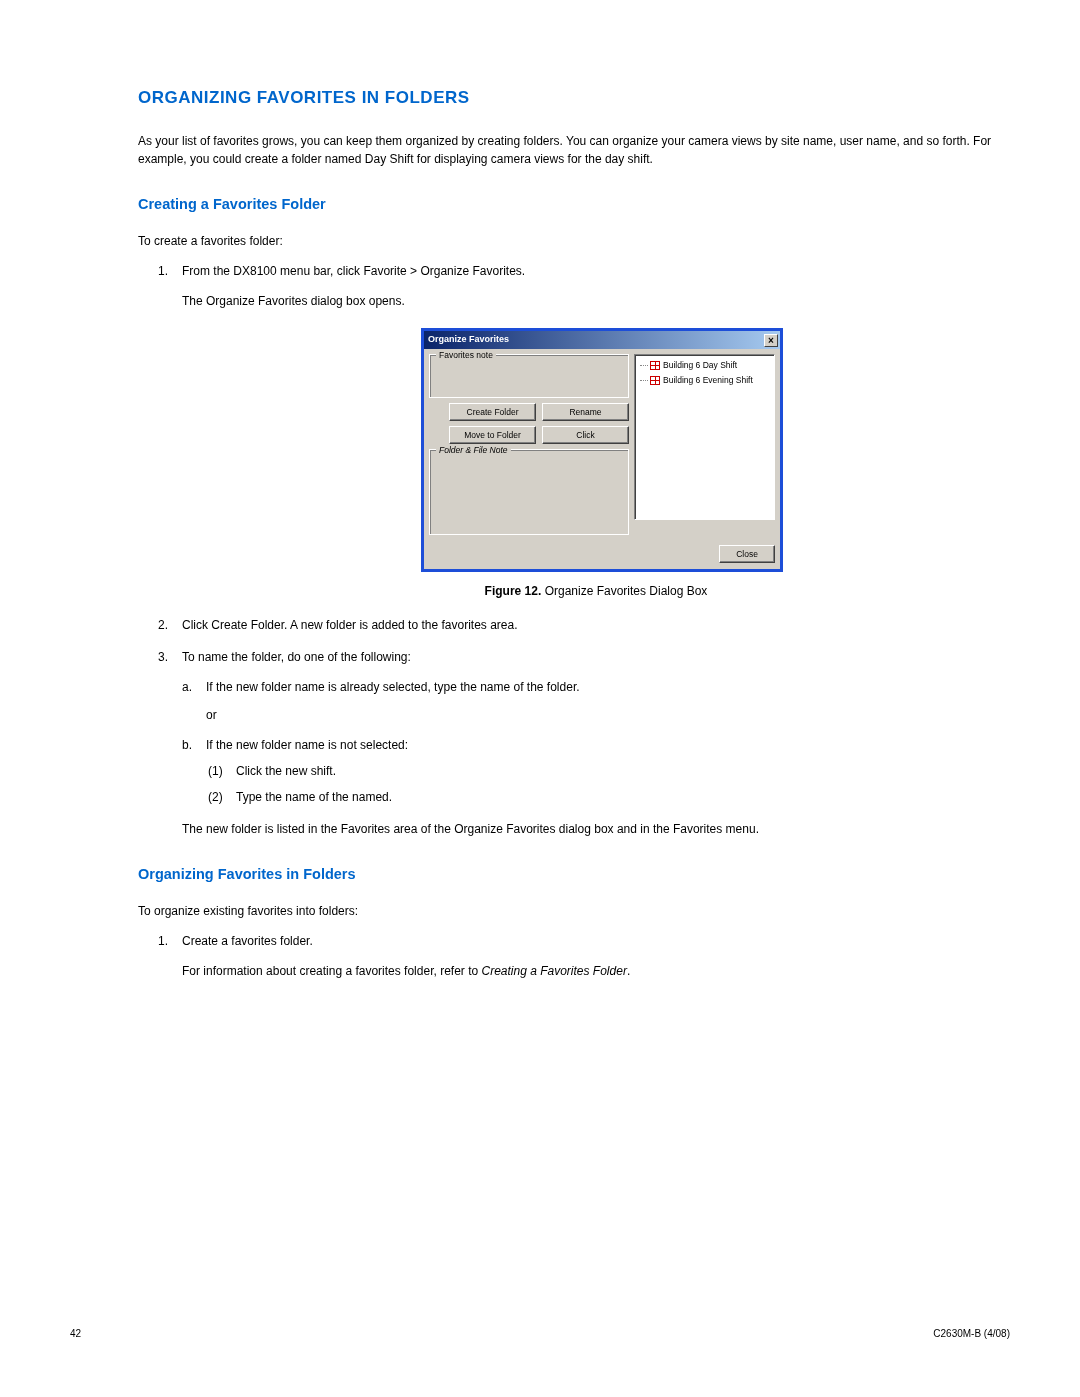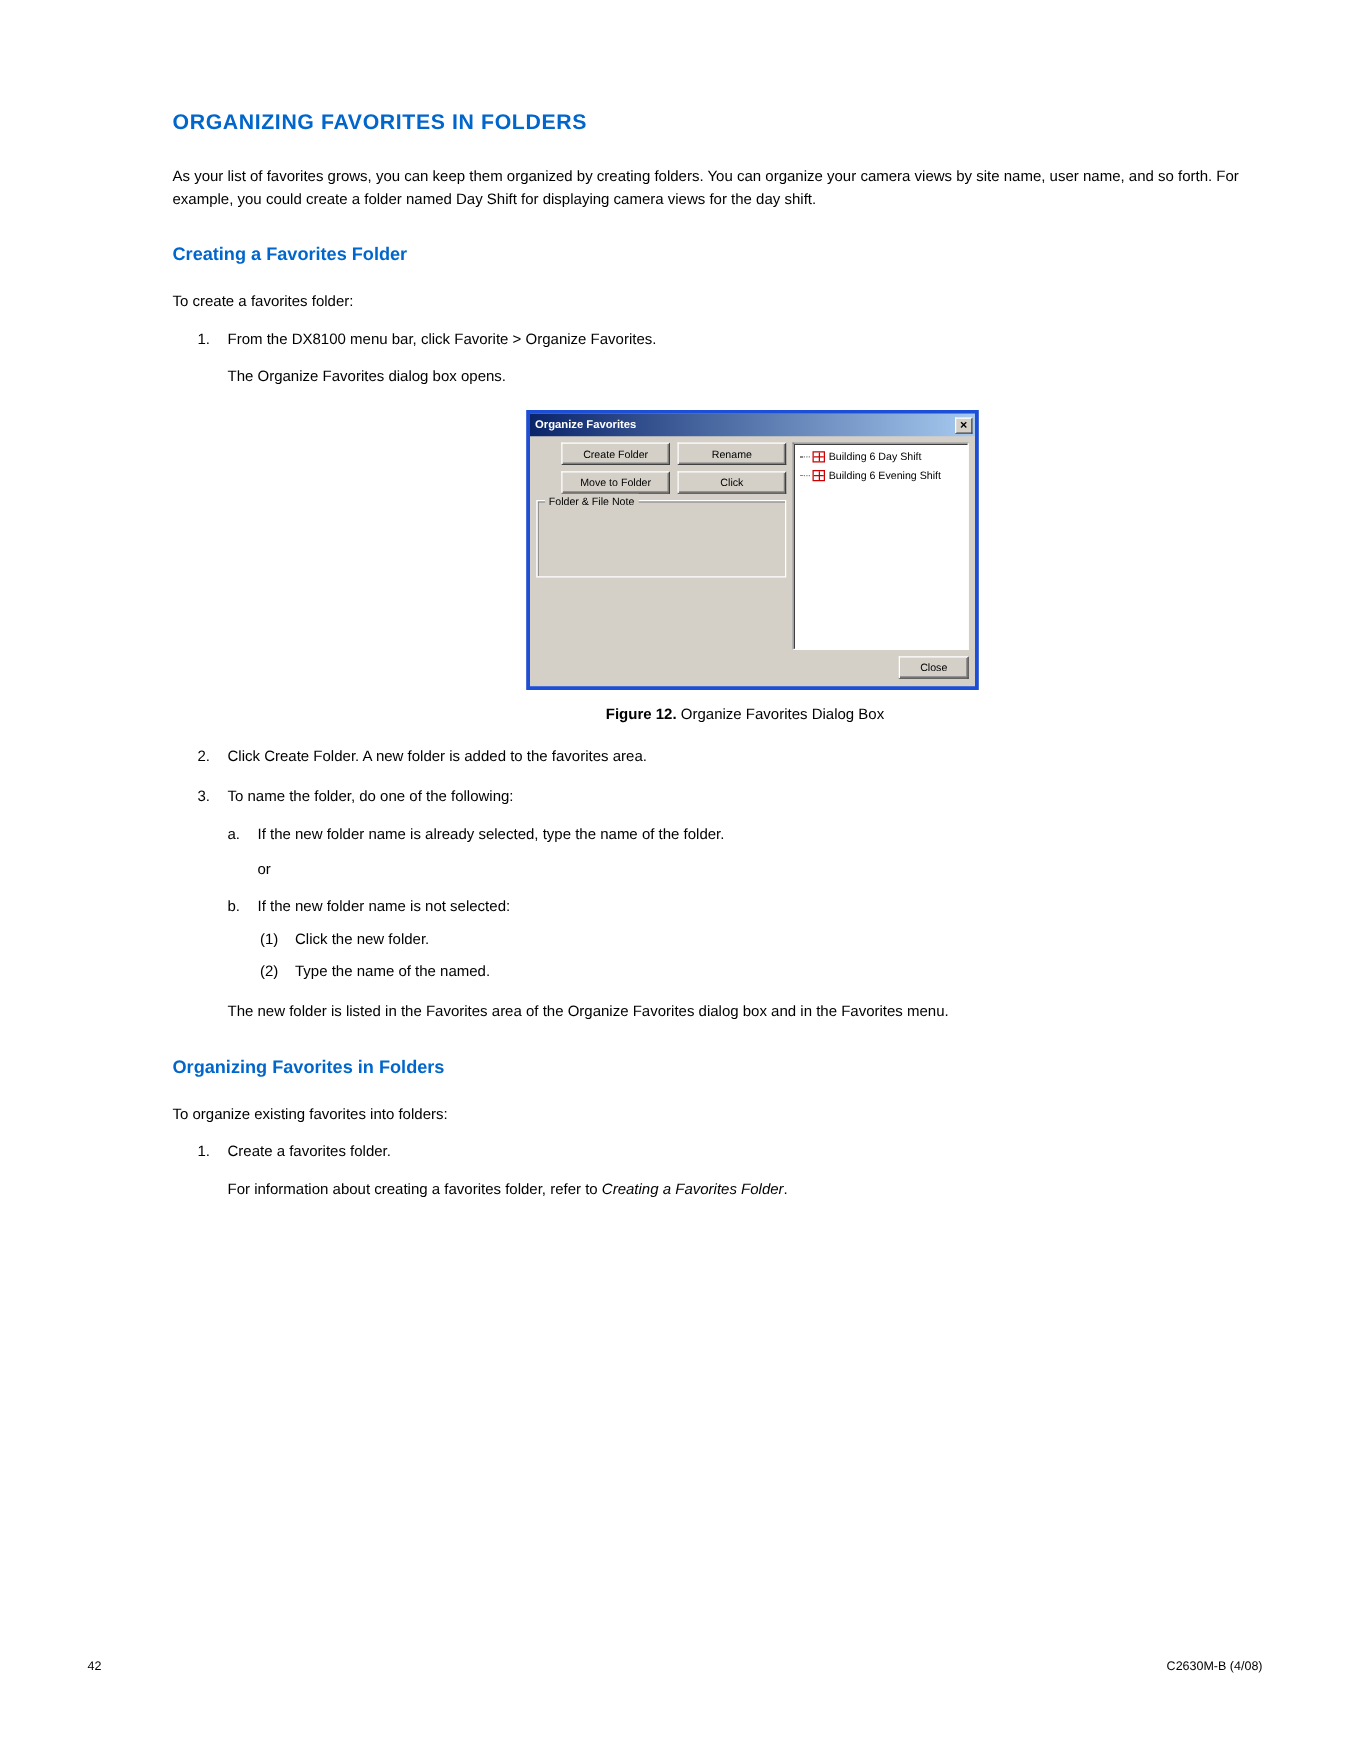--- a/index.html
+++ b/index.html
@@ -224,21 +224,22 @@
   }
   .dialog-footer .win-button {
     display: inline-block;
     width: 56px;
     flex: none;
   }
   .note-box {
     height: 44px;
   }
   .ff-box {
-    height: 62px;
+    height: 86px;
+    font-style: italic;
   }
   .page-footer {
     position: absolute;
     left: 70px;
     right: 70px;
     bottom: 58px;
     display: flex;
     justify-content: space-between;
     font-size: 10px;
   }
@@ -261,20 +262,23 @@
 
     
     <div class="figure-wrap">
       <div class="dialog">
         <div class="titlebar">
           <span>Organize Favorites</span>
           <span class="closebox">×</span>
         </div>
         <div class="dialog-body">
           <div class="left-panel">
+            <div class="groupbox-simple note-box" style="position:relative;">
+              <span class="groupbox-label">Favorites note</span>
+            </div>
             <div class="btn-row">
               <div class="win-button">Create Folder</div>
               <div class="win-button">Rename</div>
             </div>
             <div class="btn-row">
               <div class="win-button">Move to Folder</div>
               <div class="win-button">Click</div>
             </div>
             <div class="groupbox-simple ff-box" style="position:relative;">
               <span class="groupbox-label">Folder &amp; File Note</span>
@@ -308,21 +312,21 @@
   <li>
     <span>To name the folder, do one of the following:</span>
     <ol class="lettered" style="margin-top:12px;">
       <li>
         <span>If the new folder name is already selected, type the name of the folder.</span>
         <div style="margin-top:10px;">or</div>
       </li>
       <li>
         <span>If the new folder name is not selected:</span>
         <ol class="paren">
-          <li>Click the new folder.</li>
+          <li>Click the new shift.</li>
           <li>Type the name of the named.</li>
         </ol>
       </li>
     </ol>
     <div class="sub" style="margin-top:14px;">The new folder is listed in the Favorites area of the Organize Favorites dialog box and in the Favorites menu.</div>
   </li>
 </ol>
 
 <div class="h2" style="margin-top:28px;">Organizing Favorites in Folders</div>
 

